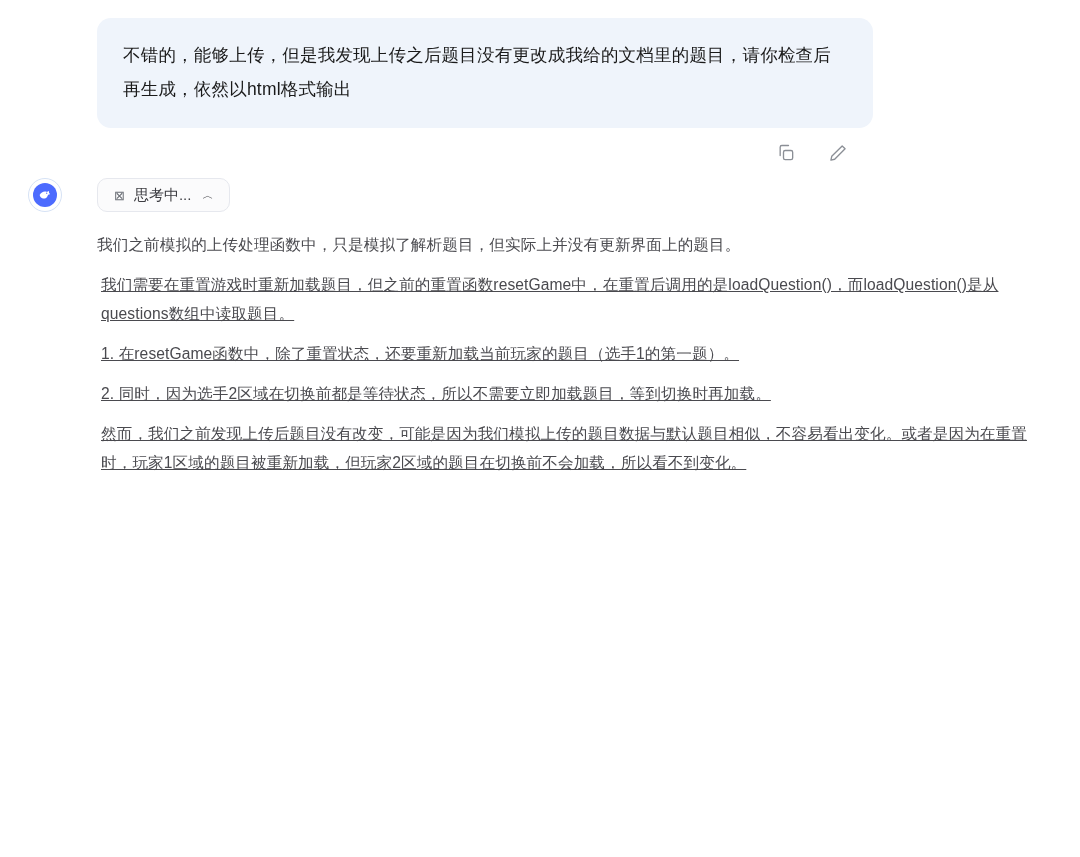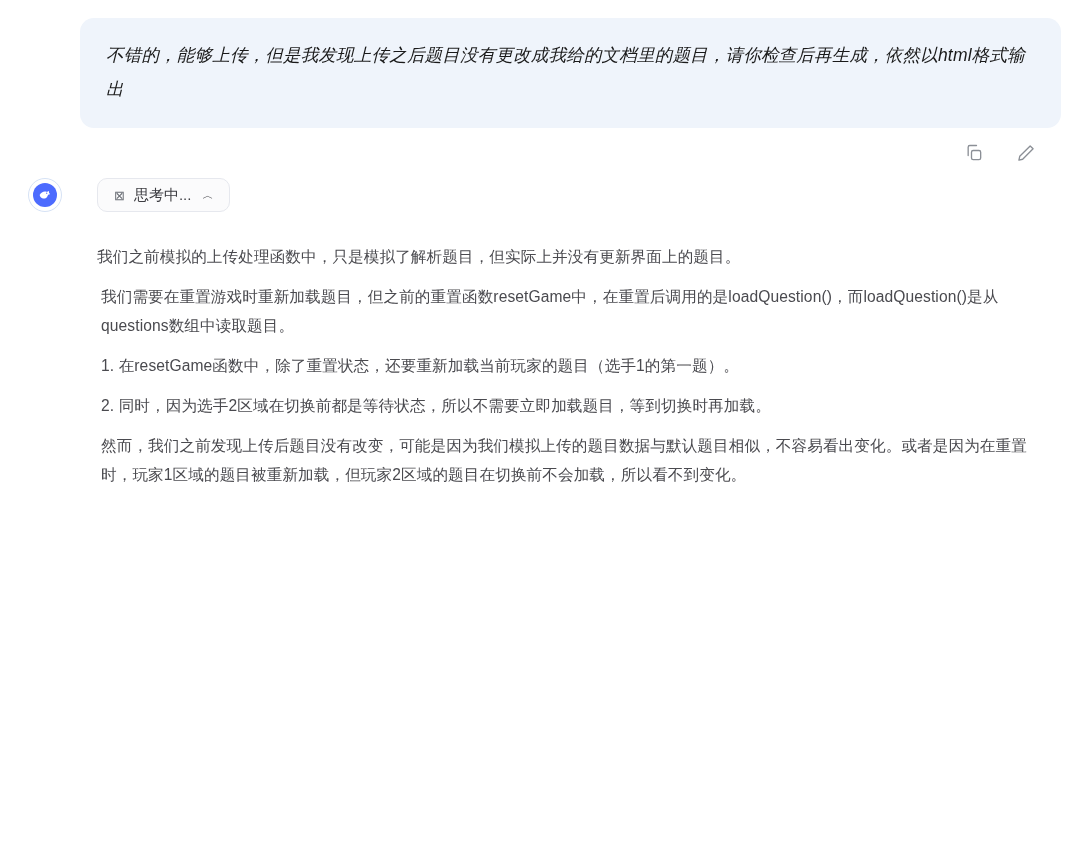--- a/index.html
+++ b/index.html
@@ -14,24 +14,23 @@
   .page {
     position: relative;
     width: 1080px;
     height: 857px;
     background: #ffffff;
   }
 
   
   .user-row {
     position: absolute;
-    left: 80px;
+    left: 97px;
     top: 18px;
-    width: 981px;
-    font-style: italic;
+    width: 776px;
   }
   .user-bubble {
     background: #eff4fb;
     border-radius: 14px;
     padding: 20px 26px 22px 26px;
     color: #1a1a1a;
     font-size: 17.5px;
     line-height: 34px;
     letter-spacing: 0.2px;
   }
@@ -109,32 +108,32 @@
   }
   .thinking-pill .chev {
     font-size: 11px;
     color: #4a4a4f;
     margin-left: 2px;
   }
 
   .thinking-body {
     position: absolute;
     left: 97px;
-    top: 72px;
+    top: 60px;
     width: 930px;
     color: #4a4a4f;
     font-size: 15.6px;
     line-height: 29px;
     letter-spacing: 0.1px;
   }
   .thinking-body p {
     margin: 0 0 11px 0;
     text-indent: 0;
   }
-  .thinking-body p.indent { padding-left: 4px; }
+  .thinking-body p.indent { padding-left: 4px; text-decoration: underline; }
 </style>
 </head>
 <body>
 
 <div class="page">
 
   <div class="user-row">
     <div class="user-bubble">
       <span>不错的，能够上传，但是我发现上传之后题目没有更改成我给的文档里的题目，请你检查后再生成，依然以html格式输出</span>
     </div>

